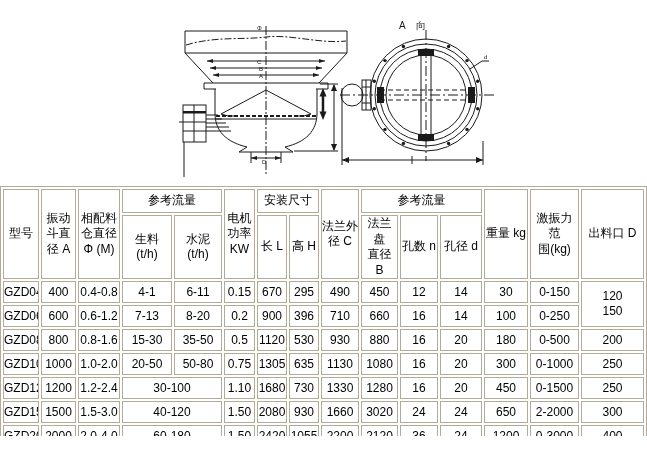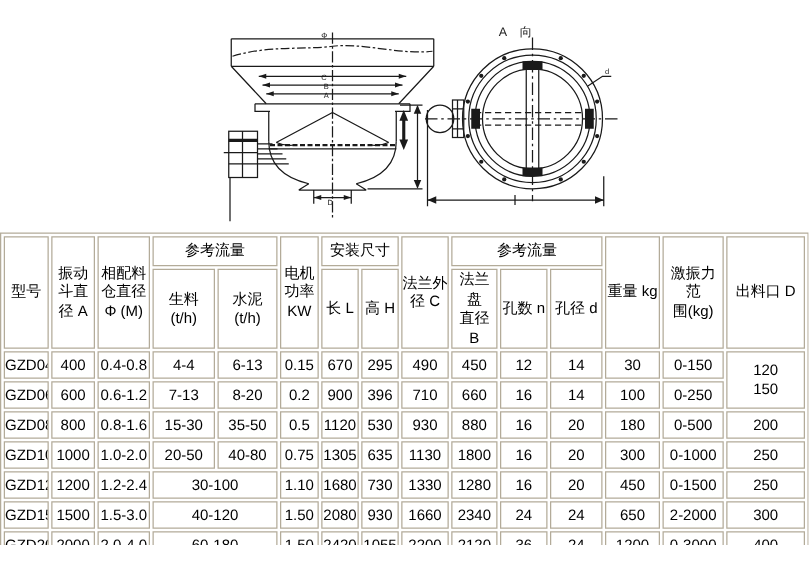--- a/index.html
+++ b/index.html
@@ -173,22 +173,22 @@
 直径 B</th>
         <th>孔数 n</th>
         <th>孔径 d</th>
       </tr>
     </thead>
     <tbody>
         <tr>
           <td>GZD04</td>
           <td>400</td>
           <td>0.4-0.8</td>
-          <td>4-4</td>
-          <td>6-13</td>
+          <td>4-1</td>
+          <td>6-11</td>
           <td>0.15</td>
           <td>670</td>
           <td>295</td>
           <td>490</td>
           <td>450</td>
           <td>12</td>
           <td>14</td>
           <td>30</td>
           <td>0-150</td>
           <td rowspan="2" class="merged-outlet">120
@@ -225,26 +225,26 @@
           <td>20</td>
           <td>180</td>
           <td>0-500</td>
           <td>200</td>
         </tr>
         <tr>
           <td>GZD10</td>
           <td>1000</td>
           <td>1.0-2.0</td>
           <td>20-50</td>
-          <td>40-80</td>
+          <td>50-80</td>
           <td>0.75</td>
           <td>1305</td>
           <td>635</td>
           <td>1130</td>
-          <td>1800</td>
+          <td>1080</td>
           <td>16</td>
           <td>20</td>
           <td>300</td>
           <td>0-1000</td>
           <td>250</td>
         </tr>
         <tr>
           <td>GZD12</td>
           <td>1200</td>
           <td>1.2-2.4</td>
@@ -262,21 +262,21 @@
         </tr>
         <tr>
           <td>GZD15</td>
           <td>1500</td>
           <td>1.5-3.0</td>
           <td colspan="2">40-120</td>
           <td>1.50</td>
           <td>2080</td>
           <td>930</td>
           <td>1660</td>
-          <td>2340</td>
+          <td>3020</td>
           <td>24</td>
           <td>24</td>
           <td>650</td>
           <td>2-2000</td>
           <td>300</td>
         </tr>
         <tr>
           <td>GZD20</td>
           <td>2000</td>
           <td>2.0-4.0</td>

